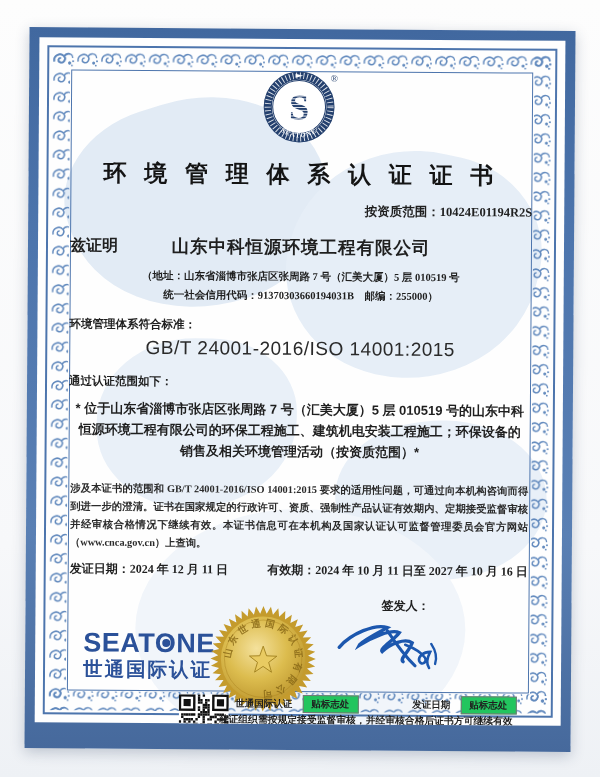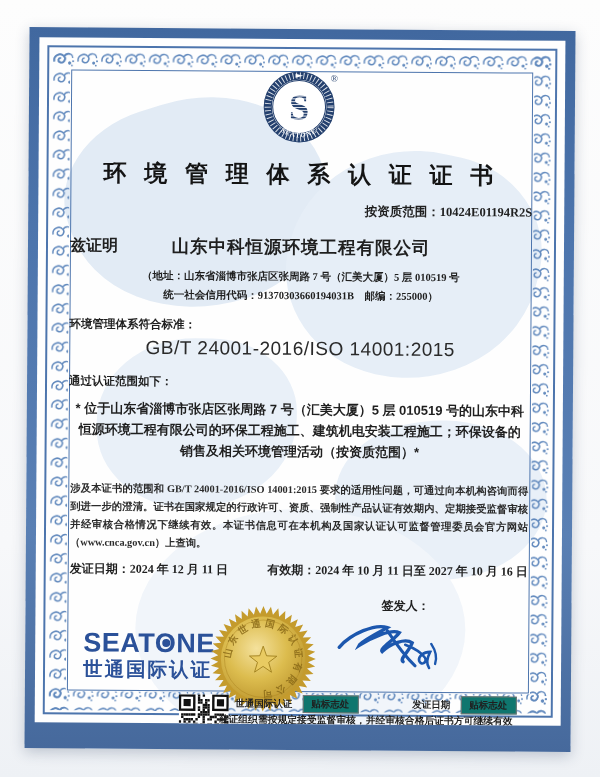--- a/index.html
+++ b/index.html
@@ -49,21 +49,21 @@
   .bottom-zone { position:relative; height:168px; margin-top:4px; }
   .signer { position:absolute; left:316px; top:14px; font-weight:bold; font-size:12px; }
   .signature { position:absolute; left:266px; top:30px; }
   .brand { position:absolute; left:18px; top:48px; color:#2b5199; }
   .brand-en { font-family:"Liberation Sans","DejaVu Sans",sans-serif; font-weight:bold; font-size:27px; letter-spacing:0.5px; position:relative; line-height:1; }
   .o-dot { position:absolute; left:79px; top:9px; width:8px; height:8px; border-radius:50%; background:#2b5199; }
   .brand-cn { font-family:"Liberation Sans","DejaVu Sans",sans-serif; font-weight:bold; font-size:19.5px; letter-spacing:2px; margin-top:2px; line-height:1.1; }
   .seal { position:absolute; left:144px; top:22px; width:108px; height:108px; }
   .qr-box { position:absolute; left:112px; top:112px; width:54px; text-align:center; }
   .audit-row { position:absolute; left:150px; right:-6px; top:112px; display:flex; justify-content:center; gap:10px; align-items:center; font-weight:bold; font-size:9.5px; }
-  .audit-box { border:1px solid #777; padding:1.5px 8px; font-weight:bold; font-size:9.5px; background:#0f766e; }
+  .audit-box { border:1px solid #777; padding:1.5px 8px; font-weight:bold; font-size:9.5px; background:#22c55e; }
   .audit-gap { width:34px; }
   .footer-lines { position:absolute; left:128px; right:-8px; top:131px; text-align:center; font-weight:bold; }
   .f1 { font-size:9.8px; }
   svg text { font-family:"Liberation Serif","DejaVu Serif",serif; }
 </style>
 </head>
 <body>
 
 <div class="cert">
   <div class="paper">

